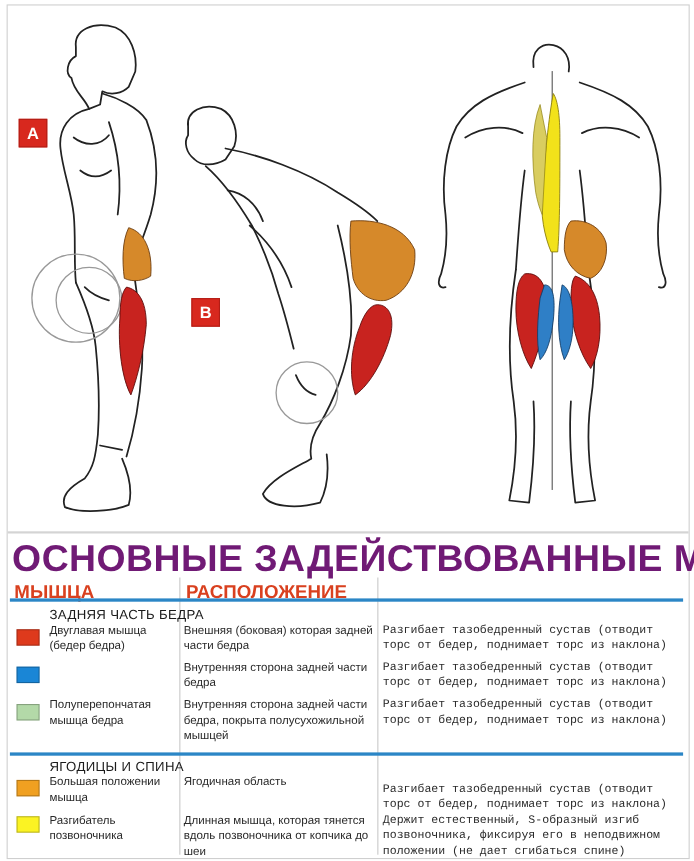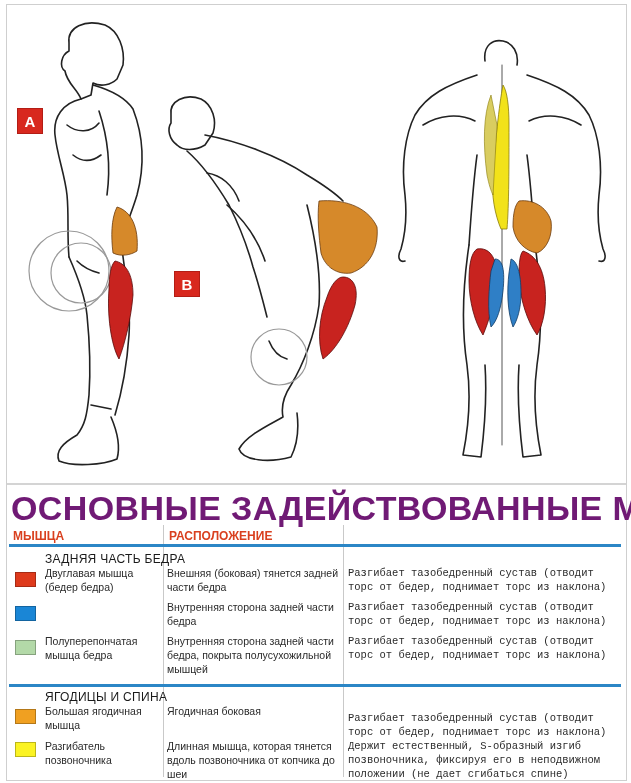--- a/index.html
+++ b/index.html
@@ -5,21 +5,21 @@
   html, body { margin: 0; padding: 0; background: #ffffff; }
   body { width: 631px; height: 783px; position: relative; overflow: hidden; font-family: "Liberation Sans", sans-serif; }
   .frame { position: absolute; left: 6px; top: 4px; width: 619px; height: 775px; border: 1px solid #cfcfcf; background: #fff; }
   .illus { position: absolute; left: 0; top: 0; width: 619px; height: 478px; border-bottom: 2px solid #d4d4d4; }
   .illus svg { position: absolute; left: 0; top: 0; }
   .badge { position: absolute; width: 24px; height: 24px; background: #d8281e; color: #fff; font-weight: bold; font-size: 15px; display: flex; align-items: center; justify-content: center; border: 1px solid #b31d15; }
   .badge-a { left: 10px; top: 103px; }
   .badge-b { left: 167px; top: 266px; }
 
   .title { position: absolute; left: 4px; top: 484px; width: 612px; text-align: center; font-size: 34px; font-weight: bold; color: #701a75; letter-spacing: 0.4px; white-space: nowrap; }
-  .hdr { position: absolute; top: 524px; font-size: 12px; font-weight: bold; color: #d9401f; white-space: nowrap; }
+  .hdr { position: absolute; top: 524px; font-size: 17px; font-weight: bold; color: #d9401f; white-space: nowrap; }
   .hdr-1 { left: 6px; } .hdr-2 { left: 162px; } .hdr-3 { left: 342px; }
   .vline { position: absolute; width: 1px; background: #c9c9c9; }
   .v1 { left: 156px; top: 520px; height: 252px; }
   .v2 { left: 336px; top: 520px; height: 252px; }
   .hrule { position: absolute; left: 2px; width: 612px; height: 3px; background: #2b86c6; }
   .r1 { top: 539px; } .r2 { top: 679px; }
 
   .group { position: absolute; left: 38px; font-size: 12px; font-weight: normal; color: #1a1a1a; white-space: nowrap; letter-spacing: 0.3px; }
   .g1 { top: 547px; } .g2 { top: 685px; }
   .swatch { position: absolute; left: 8px; width: 19px; height: 13px; border: 1px solid rgba(0,0,0,0.25); }
@@ -105,36 +105,36 @@
 
   <div class="vline v1"></div>
   <div class="vline v2"></div>
   <div class="hrule r1"></div>
   <div class="hrule r2"></div>
 
   <div class="group g1">ЗАДНЯЯ ЧАСТЬ БЕДРА</div>
 
   <div class="swatch" style="top:567px;background:#de3a1c;"></div>
   <div class="cell c-name" style="top:561px;">Двуглавая мышца (бедер бедра)</div>
-  <div class="cell c-loc" style="top:561px;">Внешняя (боковая) тянется задней части бедра</div>
+  <div class="cell c-loc" style="top:561px;">Внешняя (боковая) которая задней части бедра</div>
   <div class="cell c-work" style="top:561px;">Разгибает тазобедренный сустав (отводит торс от бедер, поднимает торс из наклона)</div>
 
   <div class="swatch" style="top:601px;background:#1a86d6;"></div>
   <div class="cell c-loc" style="top:595px;">Внутренняя сторона задней части бедра</div>
   <div class="cell c-work" style="top:595px;">Разгибает тазобедренный сустав (отводит торс от бедер, поднимает торс из наклона)</div>
 
   <div class="swatch" style="top:635px;background:#b3d9a8;"></div>
   <div class="cell c-name" style="top:629px;">Полуперепончатая мышца бедра</div>
   <div class="cell c-loc" style="top:629px;">Внутренняя сторона задней части бедра, покрыта полусухожильной мышцей</div>
   <div class="cell c-work" style="top:629px;">Разгибает тазобедренный сустав (отводит торс от бедер, поднимает торс из наклона)</div>
 
   <div class="group g2">ЯГОДИЦЫ И СПИНА</div>
 
   <div class="swatch" style="top:704px;background:#f0a021;"></div>
-  <div class="cell c-name" style="top:699px;">Большая ягодичная мышца</div>
-  <div class="cell c-loc" style="top:699px;">Ягодичная боковая</div>
+  <div class="cell c-name" style="top:699px;">Большая положении мышца</div>
+  <div class="cell c-loc" style="top:699px;">Ягодичная область</div>
   <div class="cell c-work" style="top:706px;">Разгибает тазобедренный сустав (отводит торс от бедер, поднимает торс из наклона)</div>
 
   <div class="swatch" style="top:737px;background:#fbf323;"></div>
   <div class="cell c-name" style="top:734px;">Разгибатель позвоночника</div>
   <div class="cell c-loc" style="top:734px;">Длинная мышца, которая тянется вдоль позвоночника от копчика до шеи</div>
   <div class="cell c-work" style="top:734px;">Держит естественный, S-образный изгиб позвоночника, фиксируя его в неподвижном положении (не дает сгибаться спине)</div>
 </div>
 
 </body></html>

